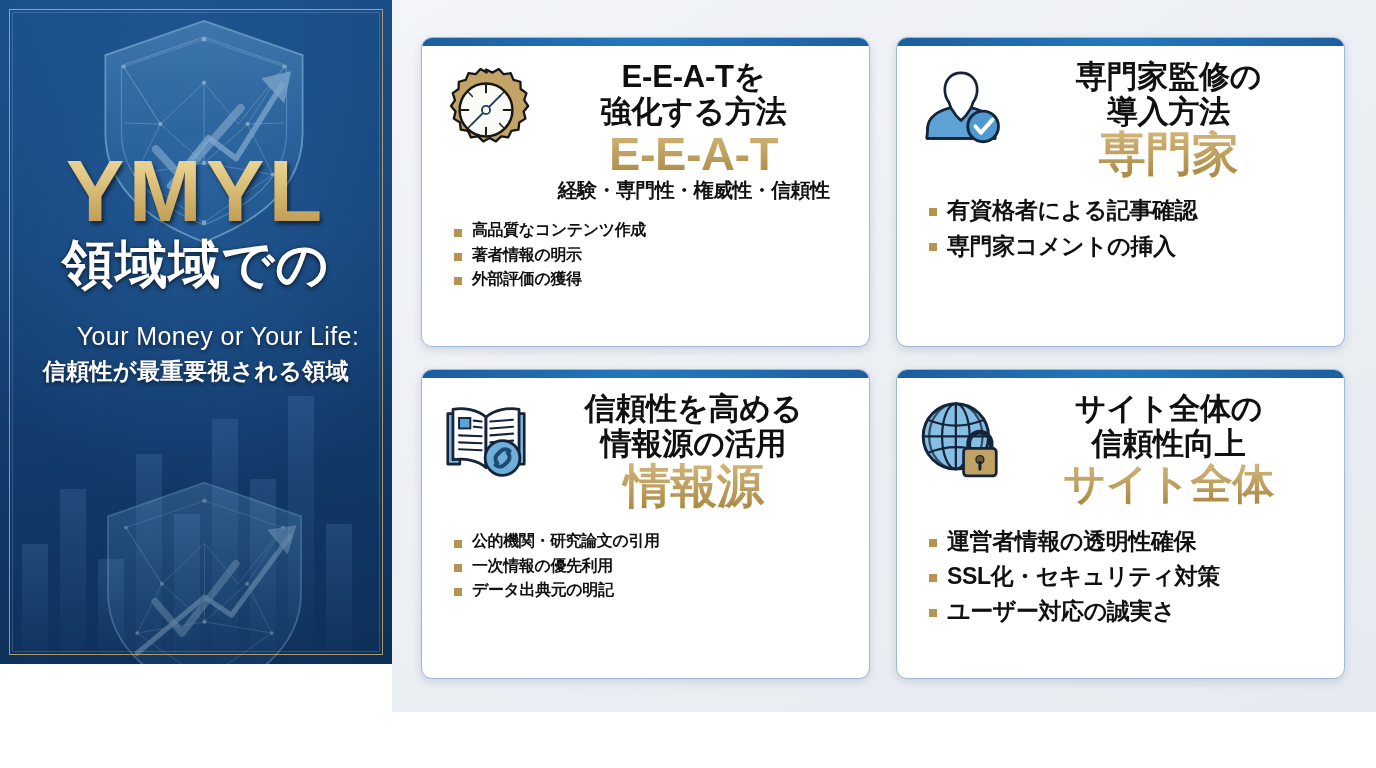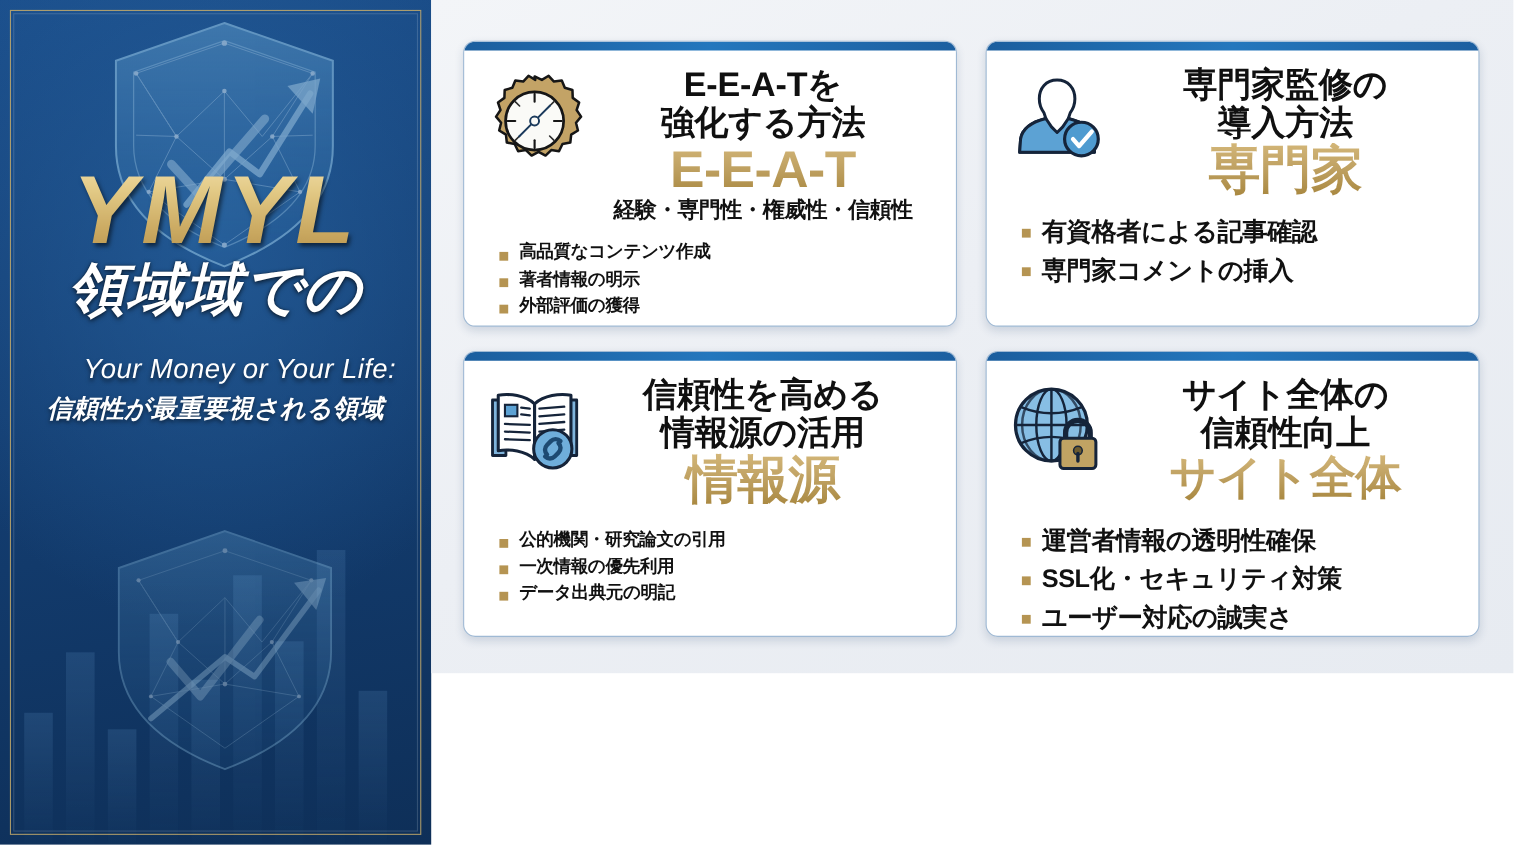--- a/index.html
+++ b/index.html
@@ -6,26 +6,25 @@
   * { margin:0; padding:0; box-sizing:border-box; }
   html,body{
     width:1376px; height:768px;
     font-family:"Liberation Sans","DejaVu Sans",sans-serif;
     background:#ffffff; overflow:hidden;
   }
   .stage{ position:relative; width:1376px; height:768px; display:flex; }
 
   
   .left-panel{
-    position:relative; width:392px; height:768px; flex:0 0 392px;
+    position:relative; width:392px; height:664px; flex:0 0 392px;
     background:
       radial-gradient(ellipse 120% 75% at 50% 28%, rgba(38,95,155,.75) 0%, rgba(22,62,112,0) 62%),
       linear-gradient(170deg,#1b4f8c 0%,#16437a 30%,#123a6b 62%,#0e2f58 100%);
     overflow:hidden;
-    font-style:italic;
   }
   .gold-frame{
     position:absolute; left:9px; top:9px; right:9px; bottom:9px;
     border:1.5px solid rgba(196,170,106,.85);
     pointer-events:none; z-index:6;
   }
   .gold-frame::after{
     content:""; position:absolute; left:2px; top:2px; right:2px; bottom:2px;
     border:1px solid rgba(214,226,240,.18);
   }
@@ -68,21 +67,21 @@
     text-shadow:0 2px 4px rgba(0,0,0,.55);
     padding-left:44px;
   }
   .sub-jp{
     margin-top:5px; font-size:23px; color:#ffffff; font-weight:700; letter-spacing:.4px;
     text-shadow:0 2px 4px rgba(0,0,0,.55);
   }
 
   
   .right-area{
-    position:relative; flex:1 1 auto; height:612px;
+    position:relative; flex:1 1 auto; height:712px;
     background:linear-gradient(150deg,#f3f5f8 0%,#eceff4 45%,#e7ebf1 100%);
     padding:37px 31px 33px 29px;
     display:grid; grid-template-columns:1fr 1fr; grid-template-rows:1fr 1fr;
     column-gap:26px; row-gap:22px;
   }
 
   .card{
     position:relative; background:#ffffff;
     border:1px solid #9fb9d4; border-radius:11px;
     box-shadow:0 3px 8px rgba(40,70,110,.17);

